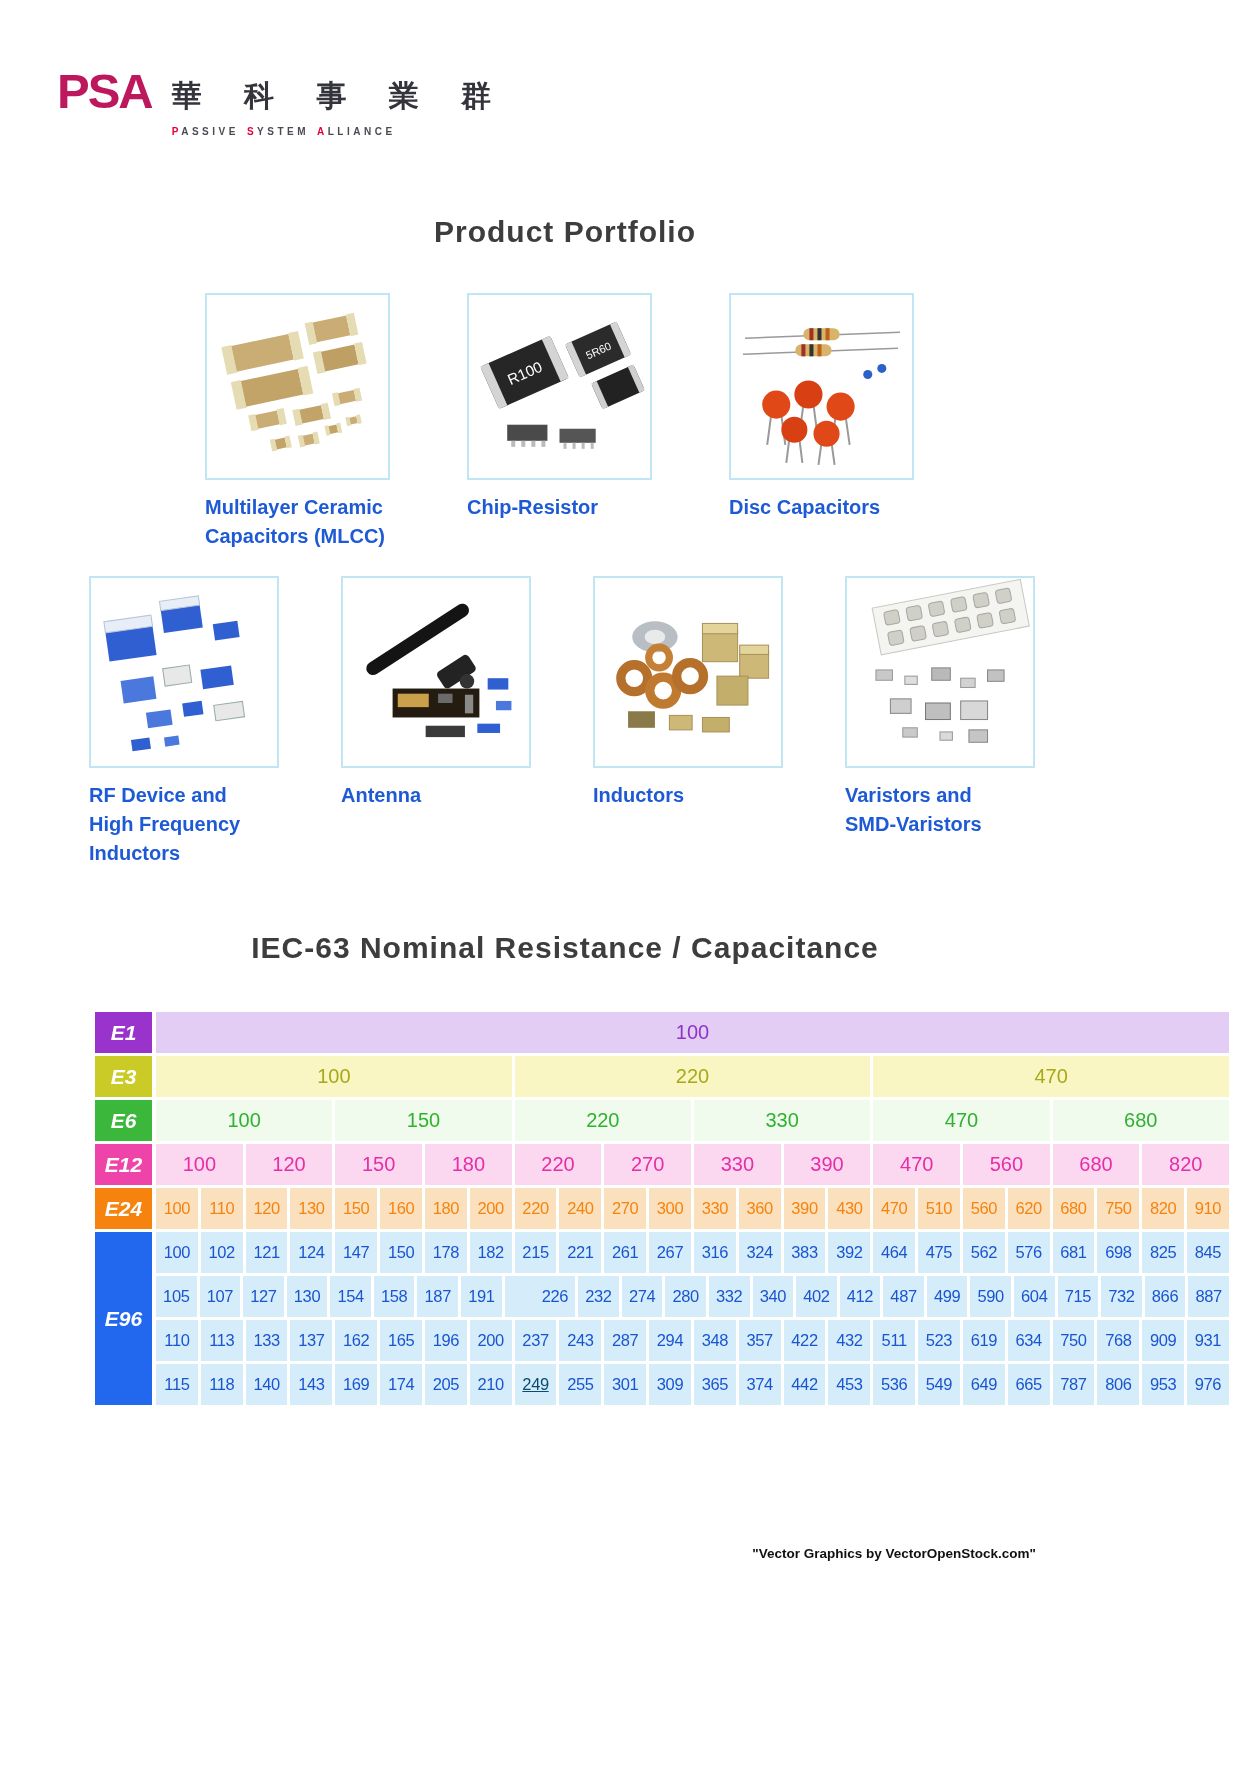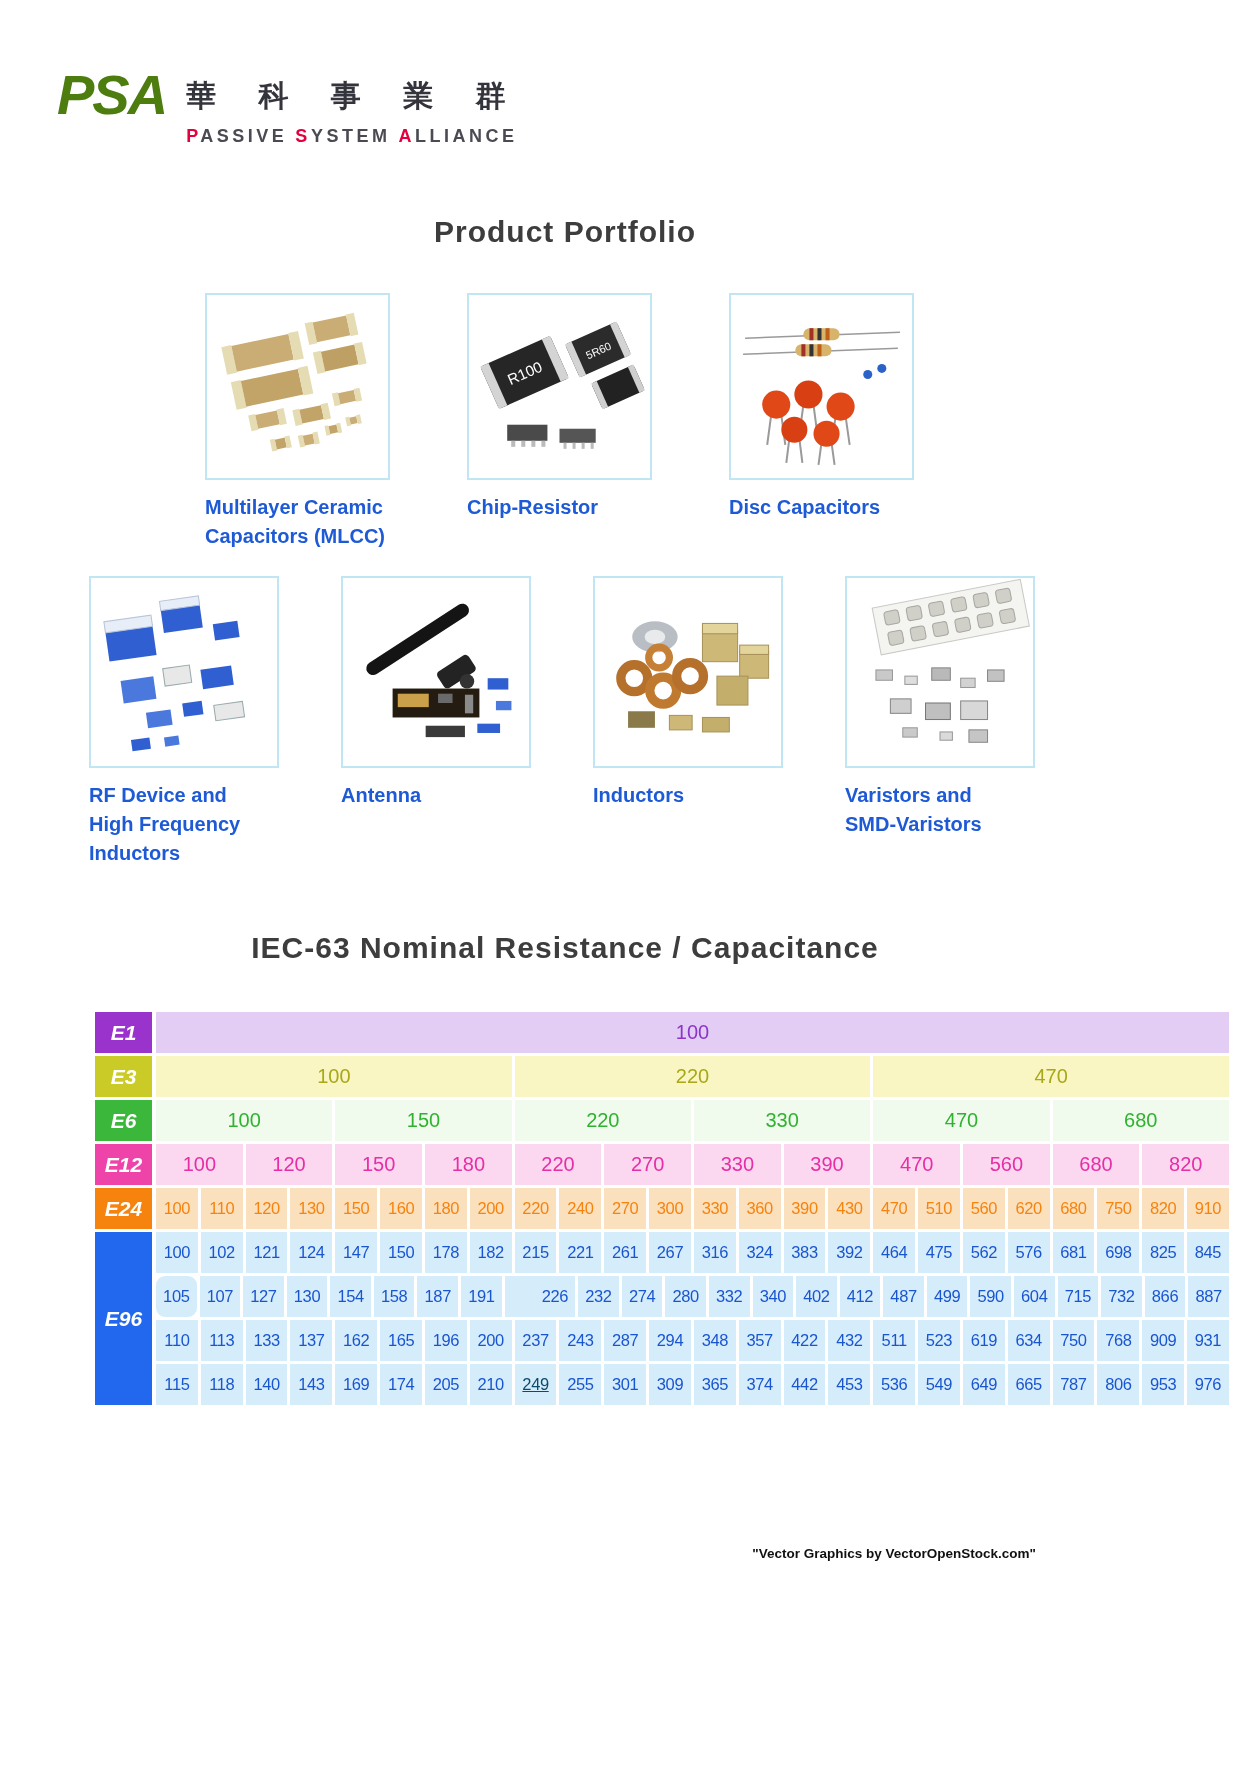--- a/index.html
+++ b/index.html
@@ -1,24 +1,24 @@
 <!DOCTYPE html>
 <html><head>
 <meta charset="utf-8">
 <style>
   * { margin:0; padding:0; box-sizing:border-box; }
   body { background:#ffffff; font-family:"Liberation Sans", sans-serif; }
   .page { position:relative; width:1252px; height:1779px; background:#ffffff; overflow:hidden; margin:0 auto; }
 
   
   .logo-block { position:absolute; left:57px; top:68px; display:flex; gap:20px; align-items:flex-start; }
-  .psa-text { font-size:56px; font-weight:800; font-style:italic; color:#4d7c0f; line-height:0.95; letter-spacing:-2px; }
+  .psa-text { font-size:49px; font-weight:800; color:#be185d; line-height:0.95; letter-spacing:-2px; }
   .logo-right { margin-top:8px; }
   .logo-chinese { font-size:30px; font-weight:bold; color:#34343c; letter-spacing:17px; white-space:nowrap; }
-  .logo-subtitle { margin-top:9px; font-size:18px; font-weight:bold; color:#4a4a52; letter-spacing:3.5px; }
+  .logo-subtitle { margin-top:9px; font-size:10px; font-weight:bold; color:#4a4a52; letter-spacing:3.5px; }
   .sub-word { display:inline-block; text-transform:uppercase; margin-right:8px; }
   .sub-word::first-letter { color:#e4003c; }
 
   
   .content { position:absolute; left:95px; top:0; width:940px; height:1779px; }
 
   .section-title { position:absolute; width:100%; text-align:center; font-size:30px; font-weight:bold; color:#3d3d3d; letter-spacing:1px; }
   .portfolio-title { top:215px; }
   .iec-title { top:931px; }
 
@@ -404,21 +404,21 @@
               <div class="t-cell small" style="background: rgb(213, 237, 251); color: rgb(26, 85, 208);">464</div>
               <div class="t-cell small" style="background: rgb(213, 237, 251); color: rgb(26, 85, 208);">475</div>
               <div class="t-cell small" style="background: rgb(213, 237, 251); color: rgb(26, 85, 208);">562</div>
               <div class="t-cell small" style="background: rgb(213, 237, 251); color: rgb(26, 85, 208);">576</div>
               <div class="t-cell small" style="background: rgb(213, 237, 251); color: rgb(26, 85, 208);">681</div>
               <div class="t-cell small" style="background: rgb(213, 237, 251); color: rgb(26, 85, 208);">698</div>
               <div class="t-cell small" style="background: rgb(213, 237, 251); color: rgb(26, 85, 208);">825</div>
               <div class="t-cell small" style="background: rgb(213, 237, 251); color: rgb(26, 85, 208);">845</div>
             </div>
             <div class="t-line">
-              <div class="t-cell small" style="background: rgb(213, 237, 251); color: rgb(26, 85, 208); border-radius: 9px;">105</div>
+              <div class="t-cell small" style="background: rgb(213, 237, 251); color: rgb(26, 85, 208);">105</div>
               <div class="t-cell small" style="background: rgb(213, 237, 251); color: rgb(26, 85, 208);">107</div>
               <div class="t-cell small" style="background: rgb(213, 237, 251); color: rgb(26, 85, 208);">127</div>
               <div class="t-cell small" style="background: rgb(213, 237, 251); color: rgb(26, 85, 208);">130</div>
               <div class="t-cell small" style="background: rgb(213, 237, 251); color: rgb(26, 85, 208);">154</div>
               <div class="t-cell small" style="background: rgb(213, 237, 251); color: rgb(26, 85, 208);">158</div>
               <div class="t-cell small" style="background: rgb(213, 237, 251); color: rgb(26, 85, 208);">187</div>
               <div class="t-cell small" style="background: rgb(213, 237, 251); color: rgb(26, 85, 208);">191</div>
               <div class="t-cell small" style="background: rgb(213, 237, 251); color: rgb(26, 85, 208); padding-left: 30px;">226</div>
               <div class="t-cell small" style="background: rgb(213, 237, 251); color: rgb(26, 85, 208);">232</div>
               <div class="t-cell small" style="background: rgb(213, 237, 251); color: rgb(26, 85, 208);">274</div>

